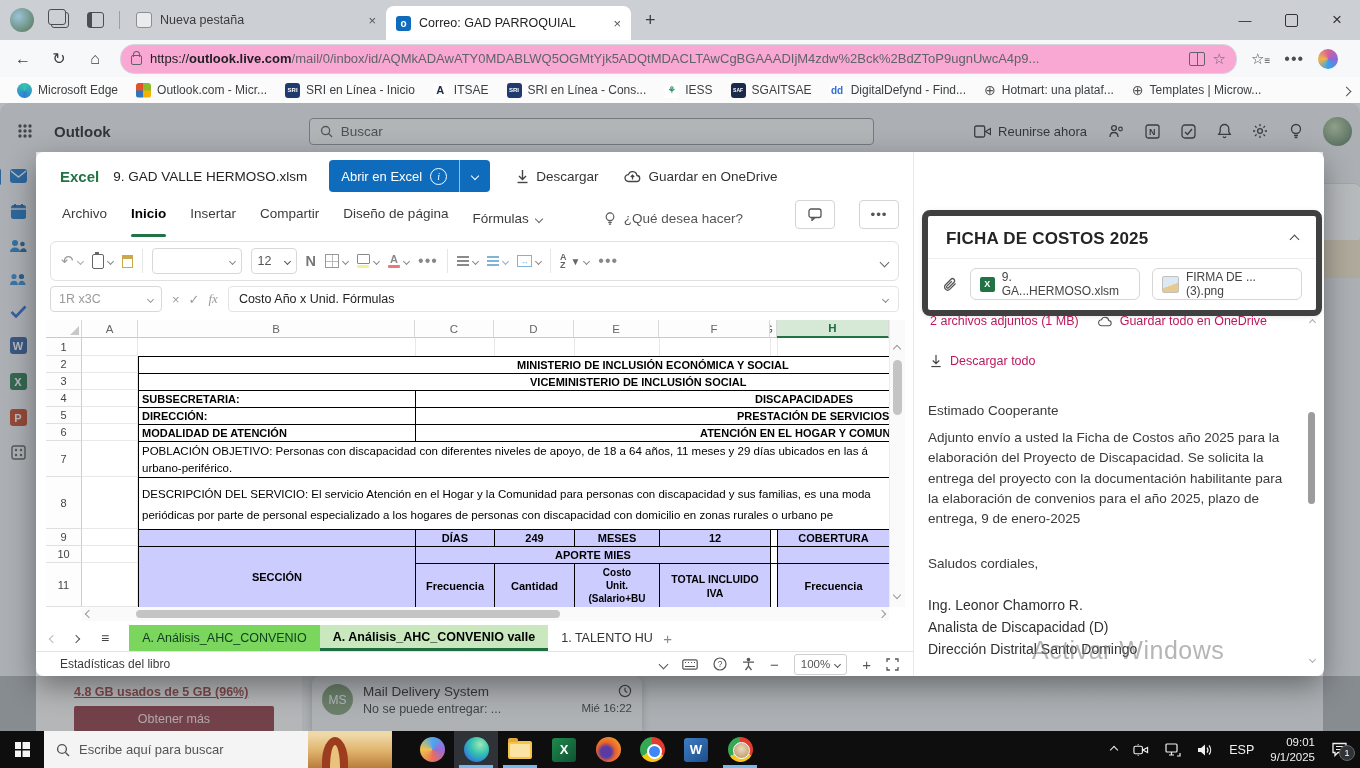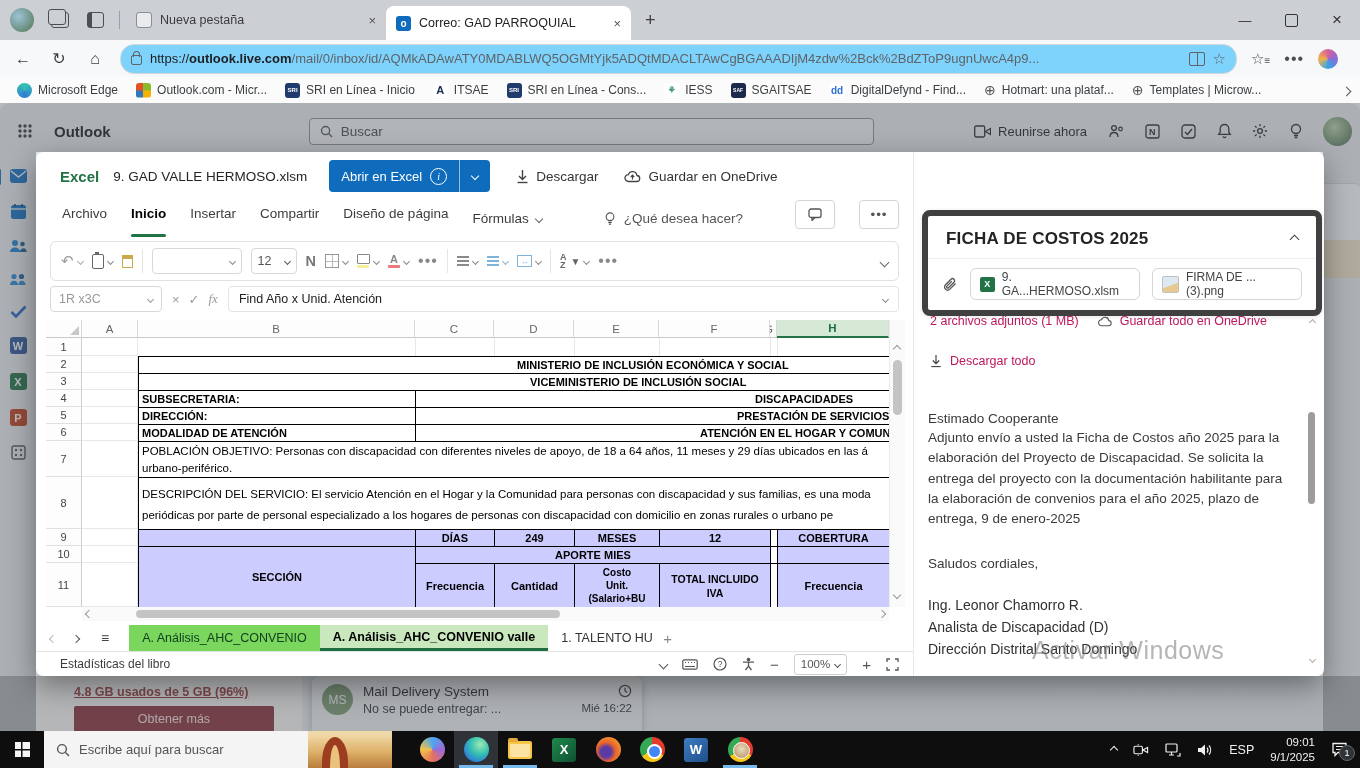--- a/index.html
+++ b/index.html
@@ -19,21 +19,21 @@
   .tab{height:32px;display:flex;align-items:center;gap:8px;padding:0 10px;font-size:12.5px;color:#3a3a3a;}
   .tab.inactive{width:240px;}
   .tab.active{width:225px;background:#fff;border-radius:8px 8px 0 0;height:34px;margin-top:6px;color:#222;}
   .tab .x{margin-left:auto;color:#555;font-size:13px;}
   .favdoc{width:14px;height:14px;border:1.4px solid #8a8f94;border-radius:3px;background:#e9ebed;}
   .olfav{width:15px;height:15px;border-radius:3px;background:#0f6cbd;color:#fff;font-size:10px;font-weight:bold;
          display:flex;align-items:center;justify-content:center;}
   .winbtn{width:46px;height:40px;display:flex;align-items:center;justify-content:center;color:#333;font-size:13px;}
   .addr{left:0;top:40px;width:1360px;height:37px;background:#f7f8f9;display:flex;align-items:center;gap:14px;padding:0 12px;box-sizing:border-box;}
   .navic{color:#3c4043;font-size:16px;width:22px;text-align:center;}
-  .pill{flex:1;max-width:1095px;height:28px;background:#7dd3fc;border:1px solid #d4d7da;border-radius:14px;
+  .pill{flex:1;max-width:1095px;height:28px;background:#f9a8d4;border:1px solid #d4d7da;border-radius:14px;
         display:flex;align-items:center;padding:0 10px;gap:8px;font-size:13px;color:#202124;}
   .lock{width:9px;height:8px;border:1.3px solid #5f6368;border-radius:2px;position:relative;margin-top:3px;}
   .lock:before{content:"";position:absolute;left:1px;top:-5px;width:5px;height:5px;border:1.3px solid #5f6368;border-bottom:none;border-radius:4px 4px 0 0;}
   .bmbar{left:0;top:77px;width:1360px;height:26px;background:#fbfbfc;display:flex;align-items:center;gap:4px;padding:0 10px;box-sizing:border-box;}
   .bm{display:flex;align-items:center;gap:6px;font-size:12px;color:#3c4043;padding:3px 7px;border-radius:4px;}
   .fav{width:15px;height:15px;border-radius:3px;flex:none;display:flex;align-items:center;justify-content:center;
        font-size:8px;font-weight:bold;color:#fff;}
 
   
   .olpage{left:0;top:103px;width:1360px;height:628px;background:#eceeef;border-radius:10px 10px 0 0;}
@@ -520,21 +520,21 @@
       <span class="namebox">
           <span>1R x3C</span>
           <span class="chev" style="width:4px;height:4px;"></span>
         </span>
       <span class="fxg">
           <span>×</span>
           <span>✓</span>
           <i style="font-family:'Liberation Serif',serif;">fx</i>
         </span>
       <span class="fbar">
-          <span>Find Año x Unid. Atención</span>
+          <span>Costo Año x Unid. Fórmulas</span>
           <span class="chev" style="width:4px;height:4px;color:#888;"></span>
         </span>
     </div>
 
     <div class="abs shdr">
       <span class="shc corner" style="width:36px;"></span>
       <span class="shc" style="width:56px;">A</span>
       <span class="shc" style="width:277px;">B</span>
       <span class="shc" style="width:79px;">C</span>
       <span class="shc" style="width:80px;">D</span>
@@ -727,21 +727,21 @@
       </div>
 
       <div class="abs elink" style="left:16px;top:202px;">
         <svg width="12" height="14" viewBox="0 0 13 15">
             <path d="M6.5 1v9M3 7l3.5 3.5L10 7" fill="none" stroke="#444" stroke-width="1.3"></path>
             <path d="M1.5 13.5h10" stroke="#444" stroke-width="1.3"></path>
           </svg>
         <span>Descargar todo</span>
       </div>
 
-      <div class="abs ebody" style="left:14px;top:257px;width:362px;">Estimado Cooperante</div>
+      <div class="abs ebody" style="left:14px;top:249px;width:362px;">Estimado Cooperante</div>
       <div class="abs ebody" style="left:14px;top:276px;width:362px;">Adjunto envío a usted la Ficha de Costos año 2025 para la elaboración del Proyecto de Discapacidad. Se solicita la entrega del proyecto  con la documentación habilitante para la elaboración de convenios para el año 2025, plazo de entrega, 9 de enero-2025</div>
       <div class="abs ebody" style="left:14px;top:402px;">Saludos cordiales,</div>
       <div class="abs esig" style="left:14px;top:443px;">Ing. Leonor Chamorro R.</div>
       <div class="abs esig" style="left:14px;top:465px;">Analista de Discapacidad (D)</div>
       <div class="abs esig" style="left:14px;top:487px;">Dirección Distrital Santo Domingo</div>
 
       <div class="abs wmark1" style="left:118px;top:484px;">Activar Windows</div>
 
       <span class="chev up" style="position:absolute;left:396px;top:168px;color:#aaa;width:4px;height:4px;"></span>
       <span class="abs" style="left:394px;top:260px;width:7px;height:92px;border-radius:4px;background:#9c9c9c;"></span>

